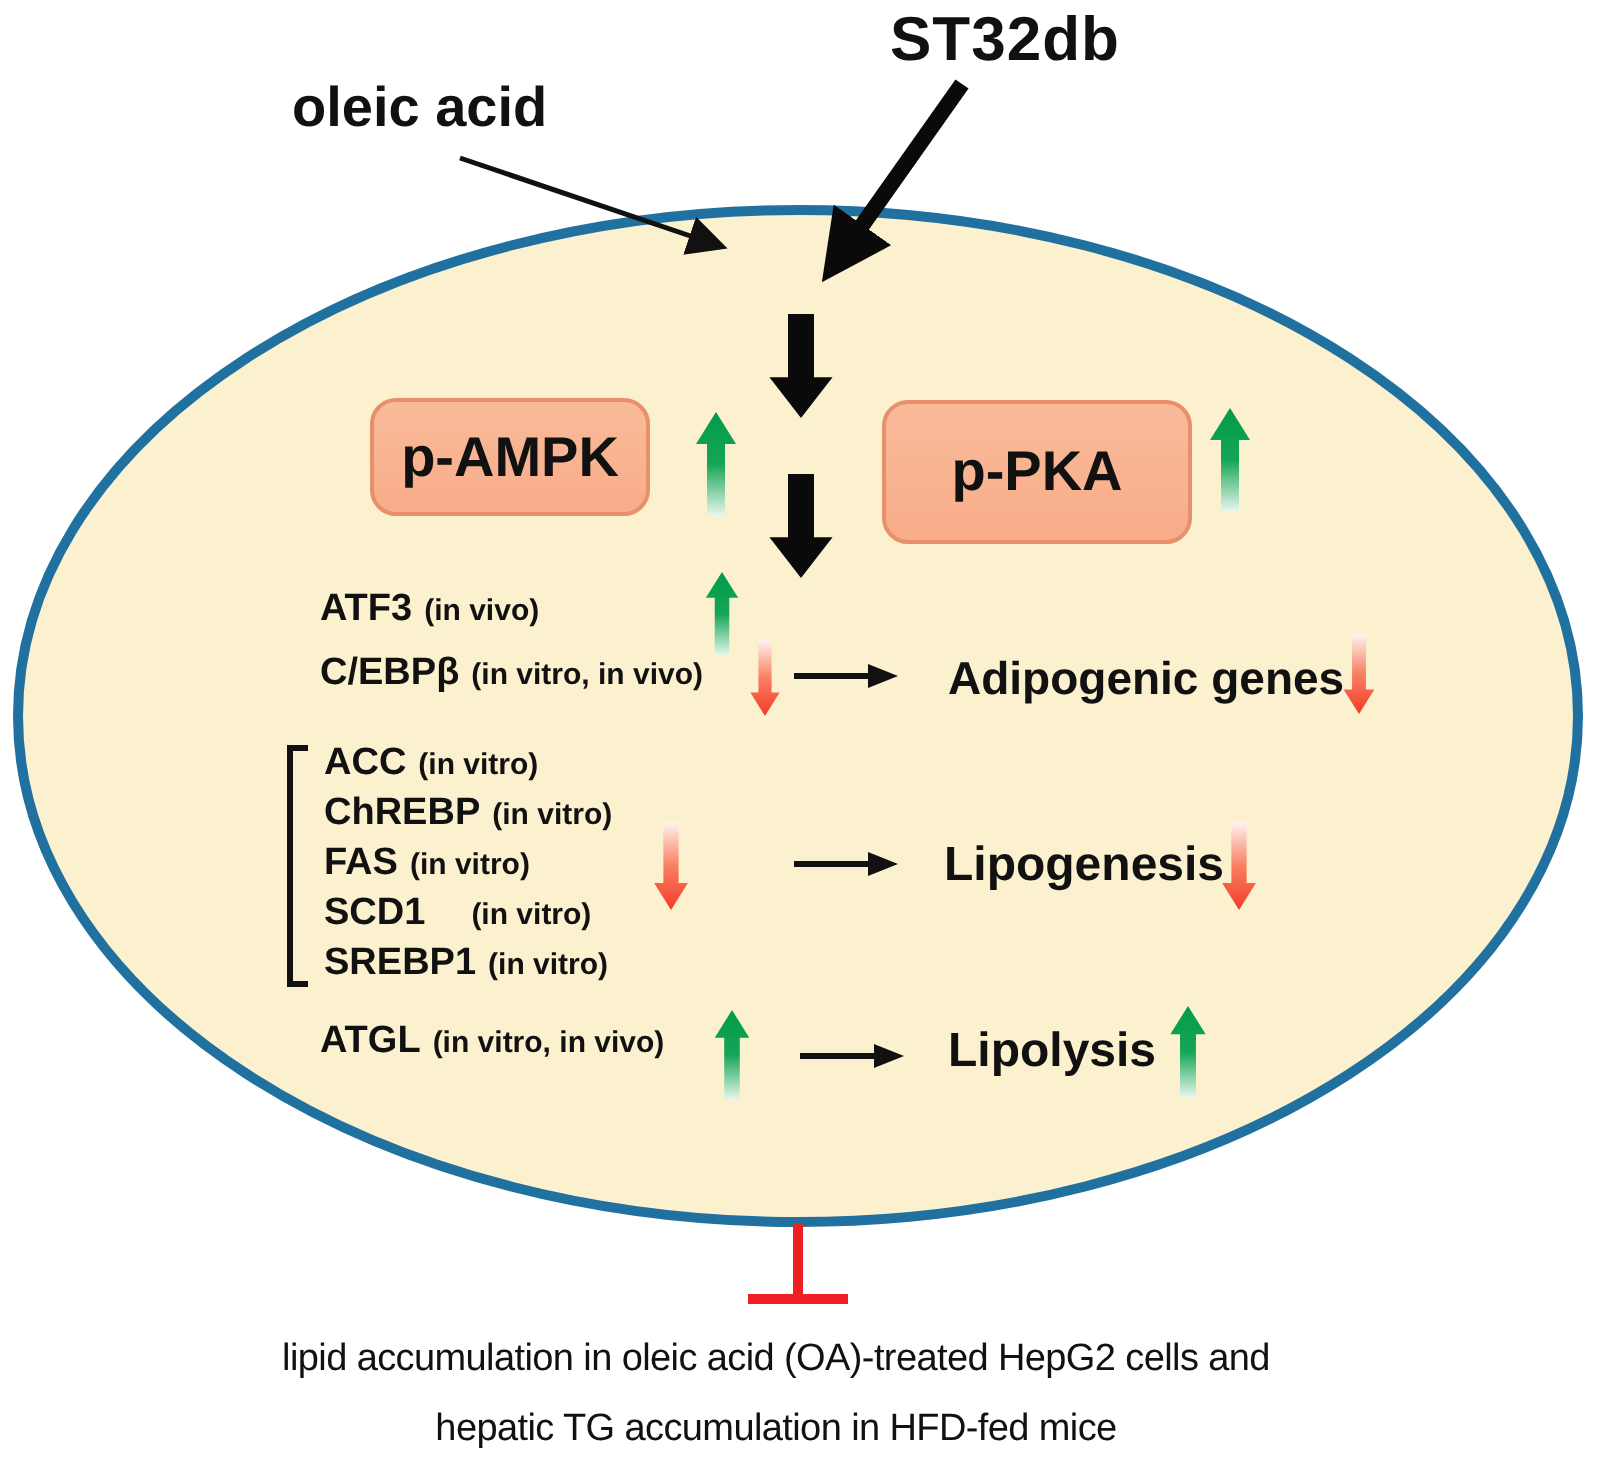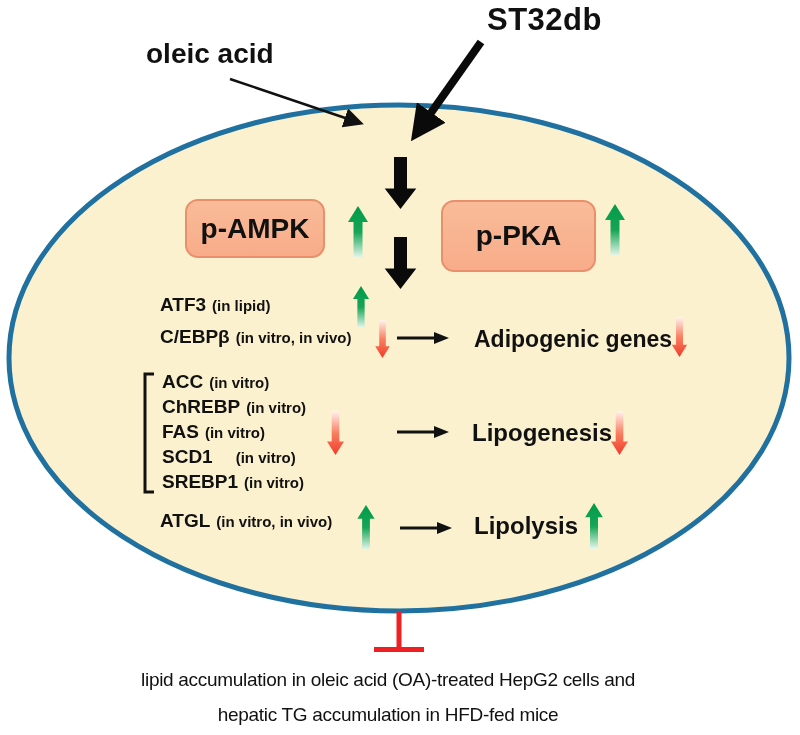--- a/index.html
+++ b/index.html
@@ -4,21 +4,21 @@
 <style>
   html,body{margin:0;padding:0;background:#fff;}
   #stage{
     position:relative;width:800px;height:735px;background:#fff;overflow:hidden;
     font-family:"Liberation Sans",sans-serif;color:#111;
   }
   .abs{position:absolute;}
   #bg-svg{position:absolute;left:0;top:0;z-index:0;}
   .layer{position:absolute;left:0;top:0;width:800px;height:735px;z-index:1;}
   .top-label{font-weight:700;white-space:nowrap;}
-  .drug{font-size:31px;letter-spacing:.5px;margin-left:42px;}
+  .drug{font-size:31px;letter-spacing:.5px;}
   .stimulus{font-size:28px;}
   .kinase-box{
     box-sizing:border-box;display:flex;align-items:center;justify-content:center;
     background:linear-gradient(#f9bb99,var(--kinase_box_fill,#f8ac89));
     border:2px solid var(--kinase_box_border,#e8906c);
     border-radius:13px;font-weight:700;font-size:28px;white-space:nowrap;
   }
   .gene-row{display:flex;align-items:baseline;white-space:nowrap;}
   .gene{font-weight:700;font-size:19px;}
   .ctx{font-weight:700;font-size:15px;margin-left:6px;}
@@ -79,21 +79,21 @@
 
     <div class="abs kinase-box" style="left:441px;top:200px;width:155px;height:72px;">
       <span>p-PKA</span>
     </div>
     <svg class="abs" style="left:604px;top:204px;" width="22" height="52" viewBox="0 0 20 52">
       <polygon points="10,0 20,16 14.5,16 14.5,52 5.5,52 5.5,16 0,16" fill="url(#gradUp)"></polygon>
     </svg>
 
     <div class="abs gene-row" style="left:160px;top:294px;">
       <span class="gene">ATF3</span>
-      <span class="ctx">(in lipid)</span>
+      <span class="ctx">(in vivo)</span>
     </div>
     <svg class="abs" style="left:351px;top:286px;" width="20" height="42" viewBox="0 0 20 52">
       <polygon points="10,0 20,16 14.5,16 14.5,52 5.5,52 5.5,16 0,16" fill="url(#gradUp)"></polygon>
     </svg>
 
     <div class="abs gene-row" style="left:160px;top:326px;">
       <span class="gene">C/EBPβ</span>
       <span class="ctx">(in vitro, in vivo)</span>
     </div>
     <svg class="abs" style="left:374px;top:320px;" width="17" height="38" viewBox="0 0 20 52">

